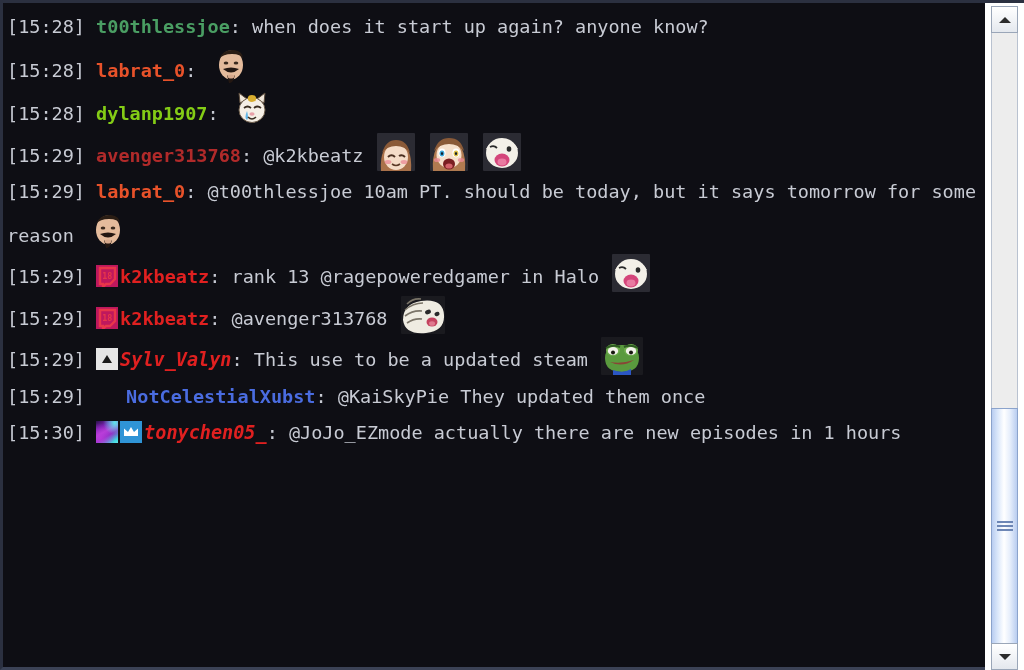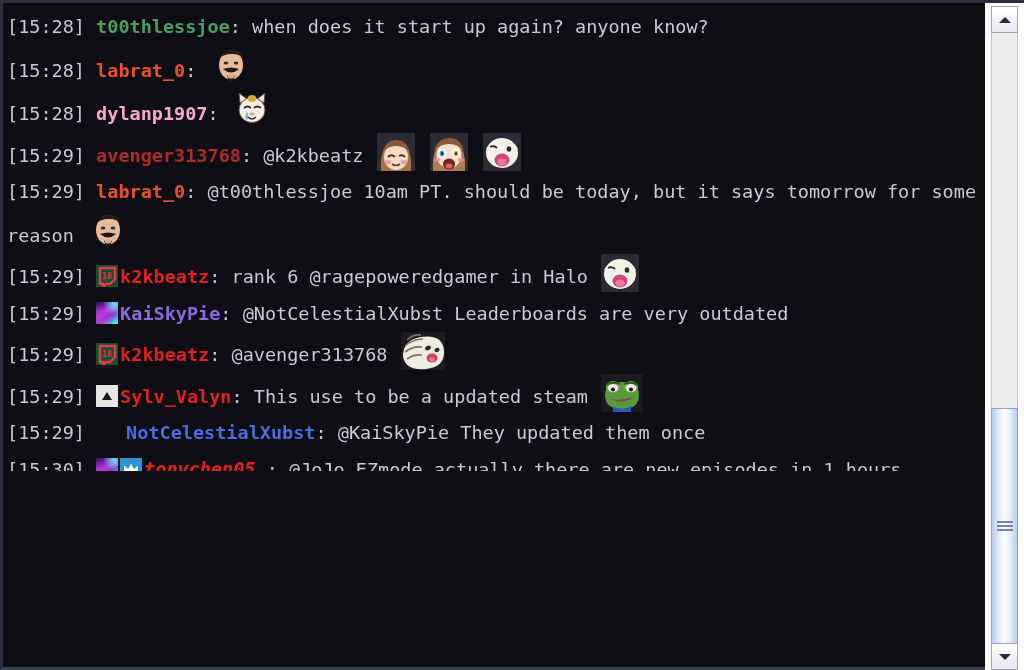--- a/index.html
+++ b/index.html
@@ -58,21 +58,21 @@
     width: 22px;
     height: 22px;
     vertical-align: -4px;
     margin-right: 2px;
     position: relative;
     overflow: hidden;
   }
 
   
   .badge-mature {
-    background: #14532d;
+    background: #be185d;
   }
   .badge-mature svg { display: block; }
 
   
   .badge-gradient {
     background: linear-gradient(150deg, #2a1348 0%, #7a1fb0 26%, #b43fd6 45%, #8b2fc4 62%, #3fd9e0 88%, #66e6ea 100%);
     background-color: #7a1fb0;
   }
   .badge-gradient::after {
     content: "";
@@ -188,21 +188,21 @@
       <div class="msg"><span class="ts">[15:28] </span><span class="user" style="color: rgb(74, 158, 99);">t00thlessjoe</span><span class="colon">:</span><span class="text"> when does it start up again? anyone know?</span></div>
       <div class="msg"><span class="ts">[15:28] </span><span class="user" style="color: rgb(232, 82, 42);">labrat_0</span><span class="colon">:</span> <span class="emote" style="width: 40px; height: 40px;"><svg width="40" height="40" viewBox="0 0 40 40">
             <ellipse cx="21" cy="19" rx="12" ry="14.5" fill="#e4bb9c"></ellipse>
             <path d="M9 13 Q13 3 24 4 Q33 5 33 13 Q31 8 22 8 Q13 8 9 13Z" fill="#2a1d14"></path>
             <ellipse cx="16" cy="17" rx="2.3" ry="1.5" fill="#3a2a1e"></ellipse>
             <ellipse cx="26" cy="17" rx="2.3" ry="1.5" fill="#3a2a1e"></ellipse>
             <path d="M13 23 Q21 20 29 23 Q25 26.5 21 26.5 Q17 26.5 13 23Z" fill="#231712"></path>
             <path d="M17 29 Q21 35 25 29 Q23 38 19 37 Z" fill="#231712"></path>
             <ellipse cx="21" cy="30.5" rx="3.2" ry="2" fill="#d7a98c"></ellipse>
           </svg></span></div>
-      <div class="msg"><span class="ts">[15:28] </span><span class="user" style="color: #f9a8d4;">dylanp1907</span><span class="colon">:</span> <span class="emote" style="width: 40px; height: 40px;"><svg width="40" height="40" viewBox="0 0 40 40">
+      <div class="msg"><span class="ts">[15:28] </span><span class="user" style="color: #84cc16;">dylanp1907</span><span class="colon">:</span> <span class="emote" style="width: 40px; height: 40px;"><svg width="40" height="40" viewBox="0 0 40 40">
             <path d="M8 14 L7 4 L15 10 Z" fill="#efe6da" stroke="#5a4a3a" stroke-width="1"></path>
             <path d="M32 14 L33 4 L25 10 Z" fill="#efe6da" stroke="#5a4a3a" stroke-width="1"></path>
             <ellipse cx="20" cy="21" rx="13" ry="12.5" fill="#f5efe6" stroke="#6a5a48" stroke-width="1"></ellipse>
             <ellipse cx="20" cy="9.5" rx="4.2" ry="3.4" fill="#d8ad2e"></ellipse>
             <path d="M12 19 q3.5 -3 7 0" stroke="#3a2e22" stroke-width="1.7" fill="none"></path>
             <path d="M22 19 q3.5 -3 7 0" stroke="#3a2e22" stroke-width="1.7" fill="none"></path>
             <path d="M15 22 q2 7 0 9 q-3 -2 0 -9Z" fill="#63b7e8"></path>
             <ellipse cx="20" cy="25" rx="2.6" ry="1.8" fill="#e8a0a8"></ellipse>
             <path d="M16 28 q4 4 8 0" stroke="#3a2e22" stroke-width="1.5" fill="none"></path>
           </svg></span></div>
@@ -246,49 +246,48 @@
             <path d="M9 13 Q13 3 24 4 Q33 5 33 13 Q31 8 22 8 Q13 8 9 13Z" fill="#2a1d14"></path>
             <ellipse cx="16" cy="17" rx="2.3" ry="1.5" fill="#3a2a1e"></ellipse>
             <ellipse cx="26" cy="17" rx="2.3" ry="1.5" fill="#3a2a1e"></ellipse>
             <path d="M13 23 Q21 20 29 23 Q25 26.5 21 26.5 Q17 26.5 13 23Z" fill="#231712"></path>
             <path d="M17 29 Q21 35 25 29 Q23 38 19 37 Z" fill="#231712"></path>
             <ellipse cx="21" cy="30.5" rx="3.2" ry="2" fill="#d7a98c"></ellipse>
           </svg></span></div>
       <div class="msg"><span class="ts">[15:29] </span><span class="badge badge-mature"><svg width="22" height="22" viewBox="0 0 22 22">
             <path d="M4 3 H19 V14 L14 19 H10 L7 22 V19 H4 Z" fill="none" stroke="#e8364a" stroke-width="2.4"></path>
             <text x="11.2" y="14.2" font-family="DejaVu Sans Mono, monospace" font-size="8.4" font-weight="bold" fill="#e8364a" text-anchor="middle">18</text>
-          </svg></span><span class="user" style="color: rgb(224, 32, 32);">k2kbeatz</span><span class="colon">:</span><span class="text"> rank 6 @ragepoweredgamer in Halo</span> <span class="emote" style="width: 38px; height: 38px;"><svg width="38" height="38" viewBox="0 0 38 38">
+          </svg></span><span class="user" style="color: rgb(224, 32, 32);">k2kbeatz</span><span class="colon">:</span><span class="text"> rank 13 @ragepoweredgamer in Halo</span> <span class="emote" style="width: 38px; height: 38px;"><svg width="38" height="38" viewBox="0 0 38 38">
             <rect width="38" height="38" fill="#2b2b33"></rect>
             <ellipse cx="19" cy="20" rx="16" ry="15" fill="#f3f0e8"></ellipse>
             <path d="M3 16 q4 -7 10 -8 q-6 5 -5 10Z" fill="#f3f0e8"></path>
             <path d="M35 16 q-4 -7 -10 -8 q6 5 5 10Z" fill="#f3f0e8"></path>
             <path d="M7 14 q4 -2 7 1" stroke="#2a2a2a" stroke-width="1.8" fill="none"></path>
             <ellipse cx="26" cy="16" rx="2.3" ry="2.8" fill="#2a2a2a"></ellipse>
             <ellipse cx="19" cy="27" rx="7.5" ry="6.5" fill="#d4457a"></ellipse>
             <ellipse cx="19" cy="29" rx="4.5" ry="3.4" fill="#e87aa0"></ellipse>
           </svg></span></div>
-      <div class="msg"><span class="ts">[15:29] </span><span class="badge badge-gradient"></span><span class="user" style="color: rgb(138, 106, 222);">KaiSkyPie</span><span class="colon">:</span><span class="text"> @NotCelestialXubst Leaderboards are very outdated</span></div>
       <div class="msg"><span class="ts">[15:29] </span><span class="badge badge-mature"><svg width="22" height="22" viewBox="0 0 22 22">
             <path d="M4 3 H19 V14 L14 19 H10 L7 22 V19 H4 Z" fill="none" stroke="#e8364a" stroke-width="2.4"></path>
             <text x="11.2" y="14.2" font-family="DejaVu Sans Mono, monospace" font-size="8.4" font-weight="bold" fill="#e8364a" text-anchor="middle">18</text>
           </svg></span><span class="user" style="color: rgb(224, 32, 32);">k2kbeatz</span><span class="colon">:</span><span class="text"> @avenger313768</span> <span class="emote" style="width: 44px; height: 38px;"><svg width="44" height="38" viewBox="0 0 44 38">
             <rect width="44" height="38" fill="#1a1a1f"></rect>
             <path d="M2 24 q0 -16 18 -19 q22 -3 23 14 q1 16 -18 18 q-21 2 -23 -13Z" fill="#efece2"></path>
             <path d="M6 8 q6 -6 14 -5" stroke="#7a7468" stroke-width="1.6" fill="none"></path>
             <path d="M4 14 q8 -7 18 -7" stroke="#7a7468" stroke-width="1.6" fill="none"></path>
             <path d="M4 20 q8 -6 17 -5" stroke="#7a7468" stroke-width="1.6" fill="none"></path>
             <path d="M6 27 q7 -5 15 -4" stroke="#7a7468" stroke-width="1.6" fill="none"></path>
             <ellipse cx="27" cy="16" rx="3" ry="2.2" fill="#2a2a2a" transform="rotate(-18 27 16)"></ellipse>
             <ellipse cx="36" cy="18" rx="2.6" ry="2" fill="#2a2a2a" transform="rotate(-18 36 18)"></ellipse>
             <ellipse cx="31" cy="26" rx="5.5" ry="4.5" fill="#c4435f"></ellipse>
             <ellipse cx="31" cy="27.5" rx="3" ry="2.3" fill="#e0798e"></ellipse>
           </svg></span></div>
       <div class="msg"><span class="ts">[15:29] </span><span class="badge badge-triangle"><svg width="22" height="22" viewBox="0 0 22 22">
             <path d="M11 7 L16 15 H6 Z" fill="#1a1a1a"></path>
-          </svg></span><span class="user" style="color: rgb(224, 32, 32);">Sylv_Valyn</span><span class="colon">:</span><span class="text"> This use to be a updated steam</span> <span class="emote" style="width: 42px; height: 38px;"><svg width="42" height="38" viewBox="0 0 42 38">
+          </svg></span><span class="user" style="color: rgb(224, 32, 32); font-style: italic;">Sylv_Valyn</span><span class="colon">:</span><span class="text"> This use to be a updated steam</span> <span class="emote" style="width: 42px; height: 38px;"><svg width="42" height="38" viewBox="0 0 42 38">
             <rect width="42" height="38" fill="#1a1a1f"></rect>
             <path d="M21 35 q-17 0 -17 -14 q0 -13 17 -13 q17 0 17 13 q0 14 -17 14Z" fill="#5a9a3e"></path>
             <ellipse cx="12" cy="13" rx="7" ry="6" fill="#6fae4e"></ellipse>
             <ellipse cx="30" cy="13" rx="7" ry="6" fill="#6fae4e"></ellipse>
             <ellipse cx="12" cy="14" rx="5.2" ry="4" fill="#f2f2ea"></ellipse>
             <ellipse cx="30" cy="14" rx="5.2" ry="4" fill="#f2f2ea"></ellipse>
             <ellipse cx="12" cy="15.5" rx="2" ry="2" fill="#17170f"></ellipse>
             <ellipse cx="30" cy="15.5" rx="2" ry="2" fill="#17170f"></ellipse>
             <path d="M5 11 q7 -4 14 -1" stroke="#2e5a22" stroke-width="2" fill="none"></path>
             <path d="M23 10 q7 -3 14 1" stroke="#2e5a22" stroke-width="2" fill="none"></path>

